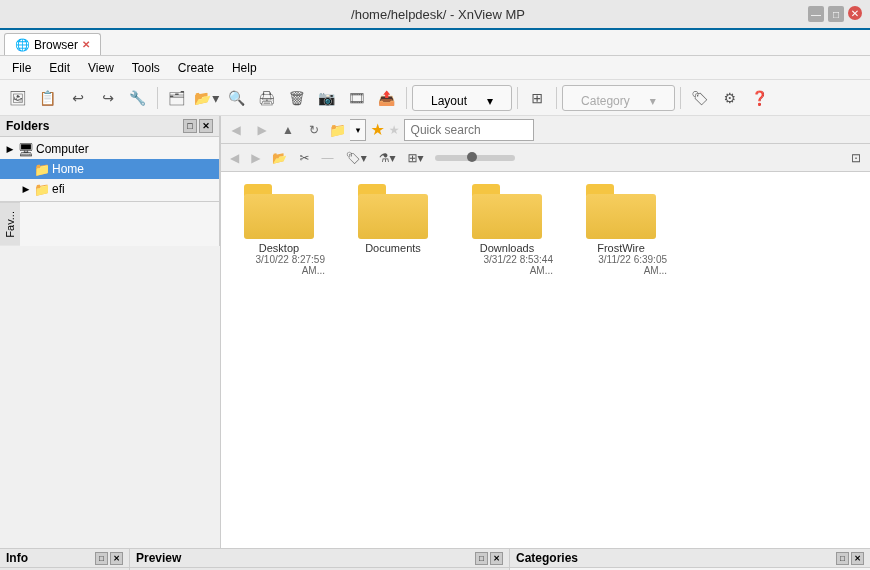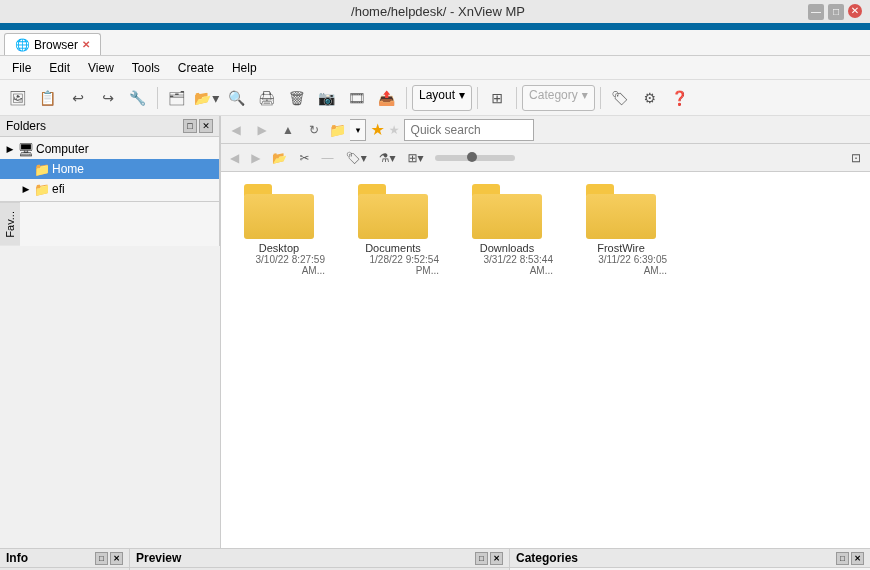--- a/index.html
+++ b/index.html
@@ -14,21 +14,21 @@
     }
 
     
     .titlebar {
       background: #e8e8e8;
       height: 30px;
       display: flex;
       align-items: center;
       justify-content: space-between;
       padding: 0 8px;
-      border-bottom: 7px solid #0369a1;
+      border-bottom: 2px solid #0369a1;
     }
     .titlebar-title {
       flex: 1;
       text-align: center;
       font-size: 13px;
       color: #333;
     }
     .titlebar-controls {
       display: flex;
       gap: 4px;
@@ -119,28 +119,28 @@
       color: #555;
     }
     .toolbar-sep {
       width: 1px;
       height: 22px;
       background: #ccc;
       margin: 0 3px;
     }
     .toolbar-dropdown {
       height: 26px;
-      padding: 2px 6px;
+      padding: 2px 18px;
       border: 1px solid #bbb;
       background: #f9f9f9;
       cursor: pointer;
       font-size: 12px;
       display: flex;
-      align-items: flex-start;
-      gap: 4px;
+      align-items: flex-end;
+      gap: 20px;
       border-radius: 3px;
     }
 
     
     .main-layout {
       display: flex;
       height: calc(570px - 30px - 26px - 24px - 36px - 22px);
       
     }
 
@@ -152,21 +152,21 @@
       display: flex;
       flex-direction: column;
     }
     .sidebar-header {
       background: #e8e8e8;
       padding: 3px 6px;
       border-bottom: 1px solid #ccc;
       display: flex;
       align-items: center;
       justify-content: space-between;
-      font-weight: normal;
+      font-weight: bold;
       font-size: 12px;
     }
     .sidebar-controls { display: flex; gap: 2px; }
     .sidebar-ctrl-btn {
       width: 14px;
       height: 14px;
       background: #ccc;
       border: 1px solid #999;
       cursor: pointer;
       font-size: 9px;
@@ -592,21 +592,20 @@
         <div class="file-name">Desktop</div>
         <div class="file-date">3/10/22 8:27:59 AM...</div>
       </div>
 
       <div class="file-item">
         <div class="folder-icon">
           <div class="folder-tab"></div>
           <div class="folder-body"></div>
         </div>
         <div class="file-name">Documents</div>
-        <div class="file-date">1/28/22 9:52:54 PM...</div>
       </div>
 
       <div class="file-item">
         <div class="folder-icon">
           <div class="folder-tab"></div>
           <div class="folder-body"></div>
         </div>
         <div class="file-name">Downloads</div>
         <div class="file-date">3/31/22 8:53:44 AM...</div>
       </div>

